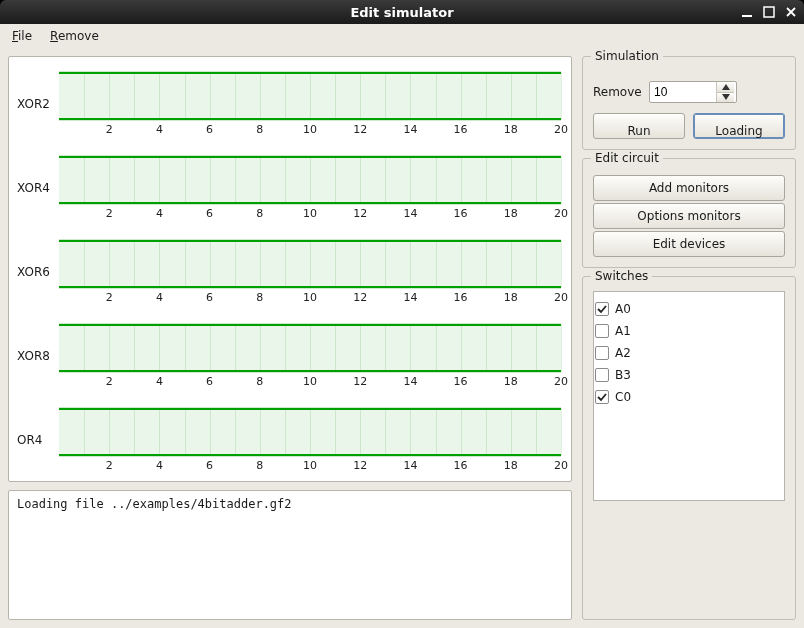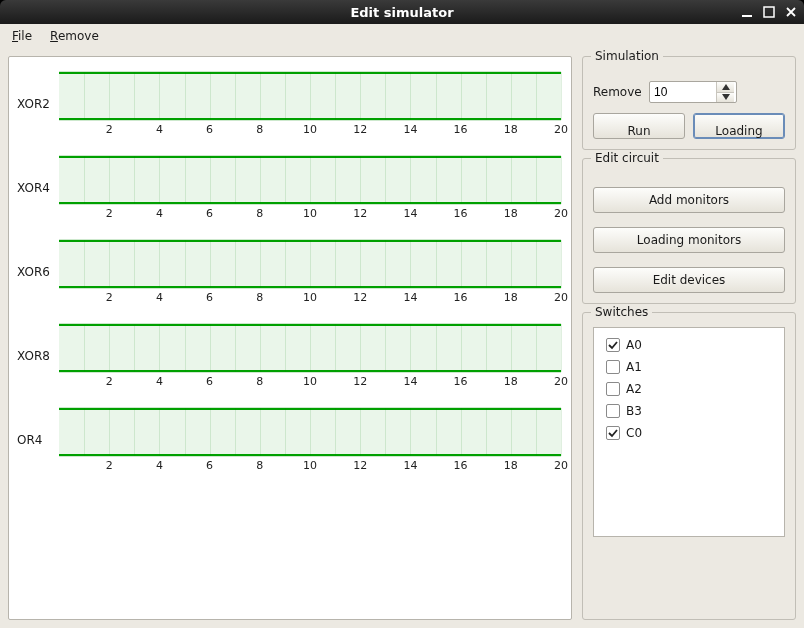--- a/index.html
+++ b/index.html
@@ -227,21 +227,21 @@
     justify-content: center;
     background: linear-gradient(to bottom, #fdfdfb, #e6e3da);
     cursor: pointer;
   }
   .spin .sbtn:first-child { border-bottom: 1px solid #c8c5bd; }
   .spin .sbtn svg { width: 8px; height: 6px; }
 
   .switch-list {
     background: #fff;
     border: 1px solid #b7b4ac;
-    padding: 6px 12px;
+    padding: 6px 1px;
     height: 210px;
   }
   .switch-item {
     display: flex;
     align-items: center;
     gap: 6px;
     height: 22px;
     font-size: 12px;
   }
   .chk {
@@ -251,21 +251,21 @@
     background: #fff;
     border-radius: 2px;
     display: flex;
     align-items: center;
     justify-content: center;
     cursor: pointer;
   }
   .chk svg { width: 10px; height: 10px; display: none; }
   .chk.checked svg { display: block; }
 
-  .vgap6 > * + * { margin-top: 14px; }
+  .vgap6 > * + * { margin-top: 2px; }
   .vgap10 > * + * { margin-top: 10px; }
 </style>
 </head>
 <body>
 
 <div class="titlebar">
   <span class="title">Edit simulator</span>
   <div class="controls">
     <div class="tctrl">
       <svg viewBox="0 0 12 12">
@@ -497,20 +497,23 @@
                 <div class="wave-tick" style="left: 60%;">12</div>
                 <div class="wave-tick" style="left: 70%;">14</div>
                 <div class="wave-tick" style="left: 80%;">16</div>
                 <div class="wave-tick" style="left: 90%;">18</div>
                 <div class="wave-tick" style="left: 100%;">20</div>
               </div>
             </div>
           </div>
         </div>
 
+      <div class="panel log-panel">
+        <span>Loading file ../examples/4bitadder.gf2</span>
+      </div>
 
     </div>
 
     <div class="right">
 
       <div class="group vgap10">
         <div class="group-title">Simulation</div>
 
         <div class="row">
           <span style="width:48px">Remove</span>
@@ -541,21 +544,21 @@
         </div>
 
       </div>
 
       <div class="group vgap6">
         <div class="group-title">Edit circuit</div>
         <div class="btn wide">
             <span>Add monitors</span>
           </div>
         <div class="btn wide">
-            <span>Loading monitors</span>
+            <span>Options monitors</span>
           </div>
         <div class="btn wide">
             <span>Edit devices</span>
           </div>
       </div>
 
       <div class="group" style="flex:1">
         <div class="group-title">Switches</div>
         <div class="switch-list" id="switch-list">
             <div class="switch-item">

